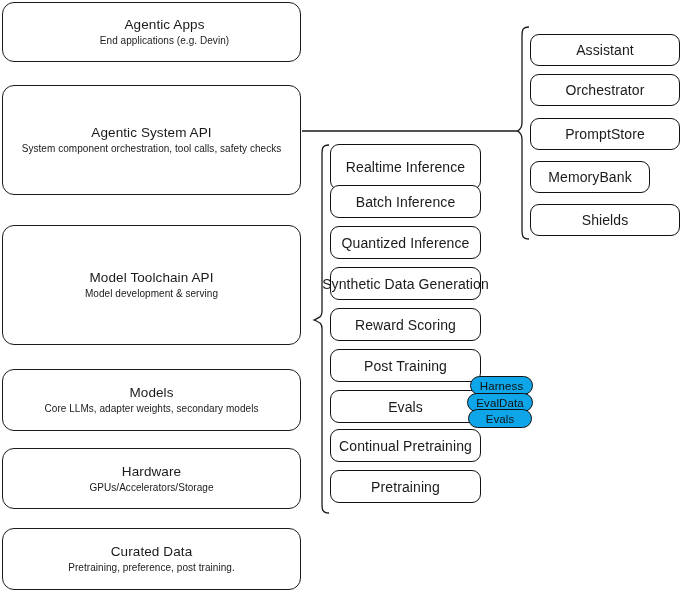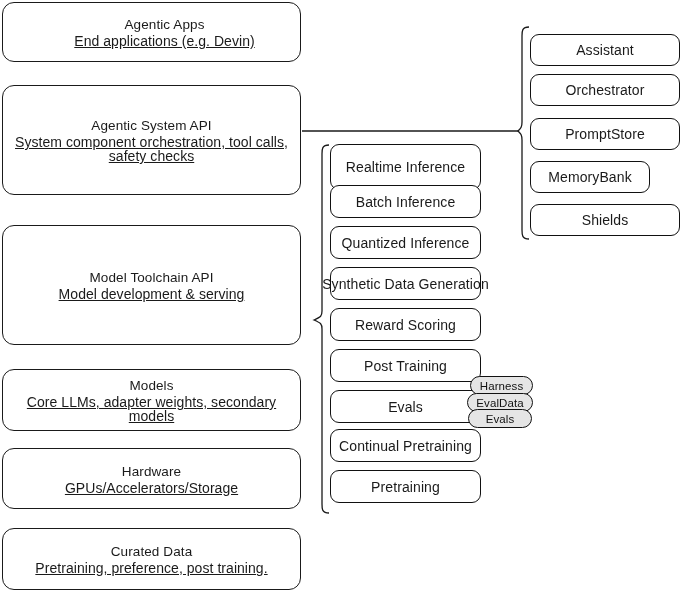--- a/index.html
+++ b/index.html
@@ -33,26 +33,25 @@
     text-align: center;
     padding: 0 8px;
   }
   .layer-title {
     font-size: 13.5px;
     line-height: 17px;
     color: #1a1a1a;
     letter-spacing: 0.1px;
   }
   .layer-sub {
-    font-size: 14px;
+    font-size: 10px;
     line-height: 14px;
     color: #1a1a1a;
     margin-top: 1px;
     letter-spacing: 0.05px;
-    text-decoration: underline;
   }
 
   
   .item-box {
     position: absolute;
     box-sizing: border-box;
     border: 1.4px solid #111111;
     border-radius: 9px;
     background: #ffffff;
     display: flex;
@@ -63,21 +62,21 @@
     letter-spacing: 0.1px;
     white-space: nowrap;
   }
 
   
   .chip {
     position: absolute;
     box-sizing: border-box;
     border: 1.4px solid #111111;
     border-radius: 999px;
-    background: #e5e5e5;
+    background: #0ea5e9;
     display: flex;
     align-items: center;
     justify-content: center;
     font-size: 11.5px;
     color: #111111;
     letter-spacing: 0.1px;
     white-space: nowrap;
     z-index: 5;
   }
 

